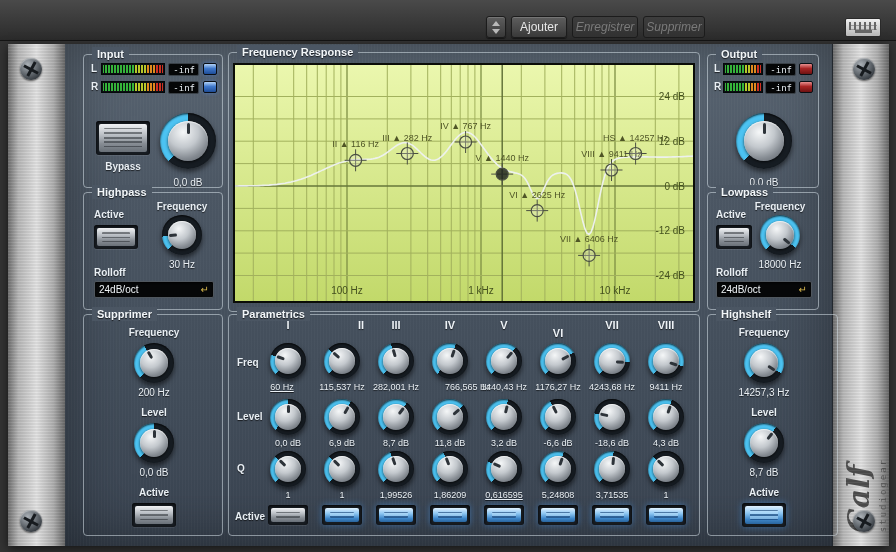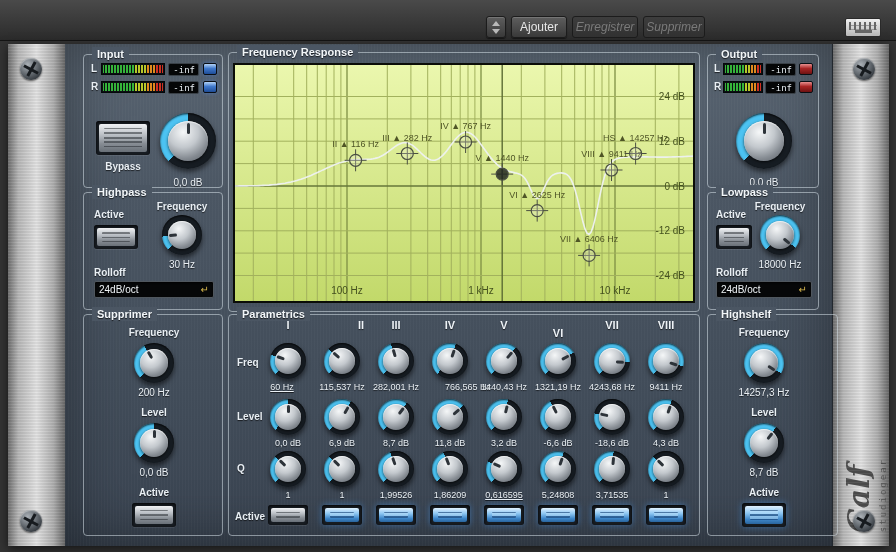--- a/index.html
+++ b/index.html
@@ -363,21 +363,21 @@
             <div class="ptr" style="transform: rotate(-64.8deg);"></div>
           </div>
           <div class="pval" style="left: 248px; top: 175px; width: 54px; text-decoration: underline;">0,616595</div>
           <div class="switch sw-sm on" style="left: 255px; top: 190px;">
             <i></i>
           </div>
           <div class="p-head" style="left: 307px; top: 12px; width: 44px;">VI</div>
           <div class="knob k36" style="left: 311px; top: 28px; --a: 197.1deg;">
             <div class="ptr" style="transform: rotate(62.1deg);"></div>
           </div>
-          <div class="pval" style="left: 302px; top: 67px; width: 54px;">1321,19 Hz</div>
+          <div class="pval" style="left: 302px; top: 67px; width: 54px;">1176,27 Hz</div>
           <div class="knob k36" style="left: 311px; top: 84px; --a: 108deg;">
             <div class="ptr" style="transform: rotate(-27deg);"></div>
           </div>
           <div class="pval" style="left: 302px; top: 123px; width: 54px;">-6,6 dB</div>
           <div class="knob k36" style="left: 311px; top: 136px; --a: 153.89999999999998deg;">
             <div class="ptr" style="transform: rotate(18.9deg);"></div>
           </div>
           <div class="pval" style="left: 302px; top: 175px; width: 54px;">5,24808</div>
           <div class="switch sw-sm on" style="left: 309px; top: 190px;">
             <i></i>

